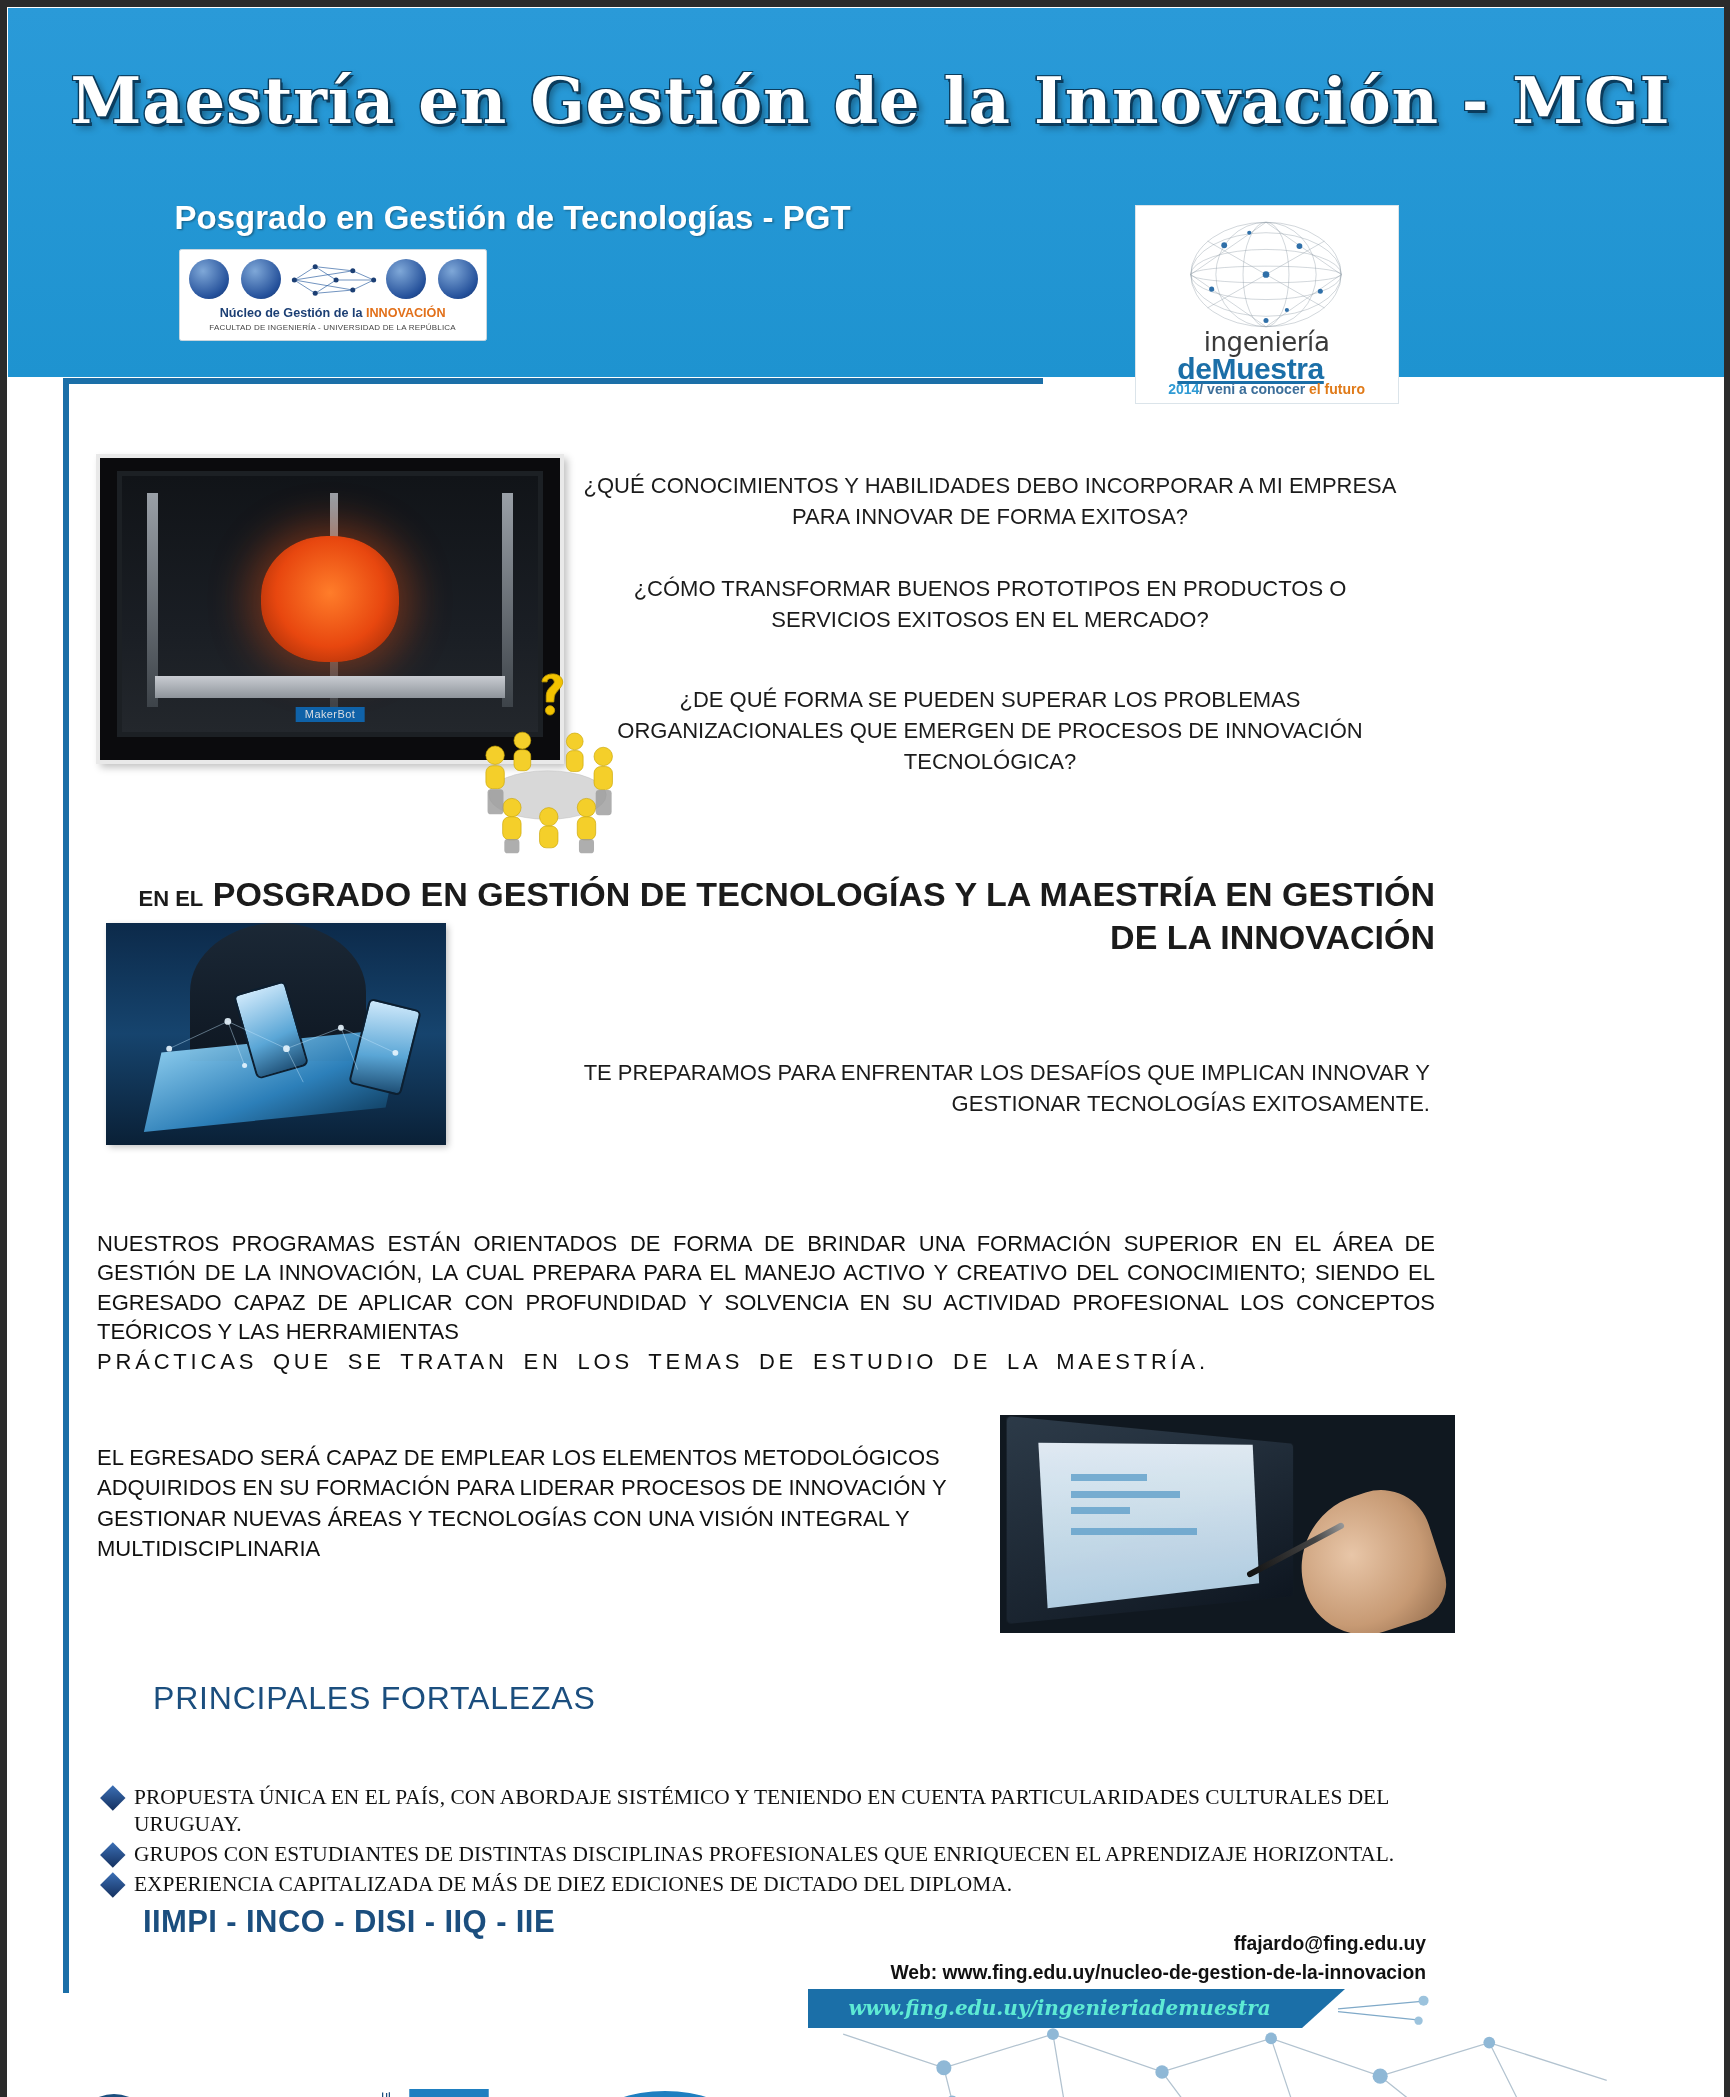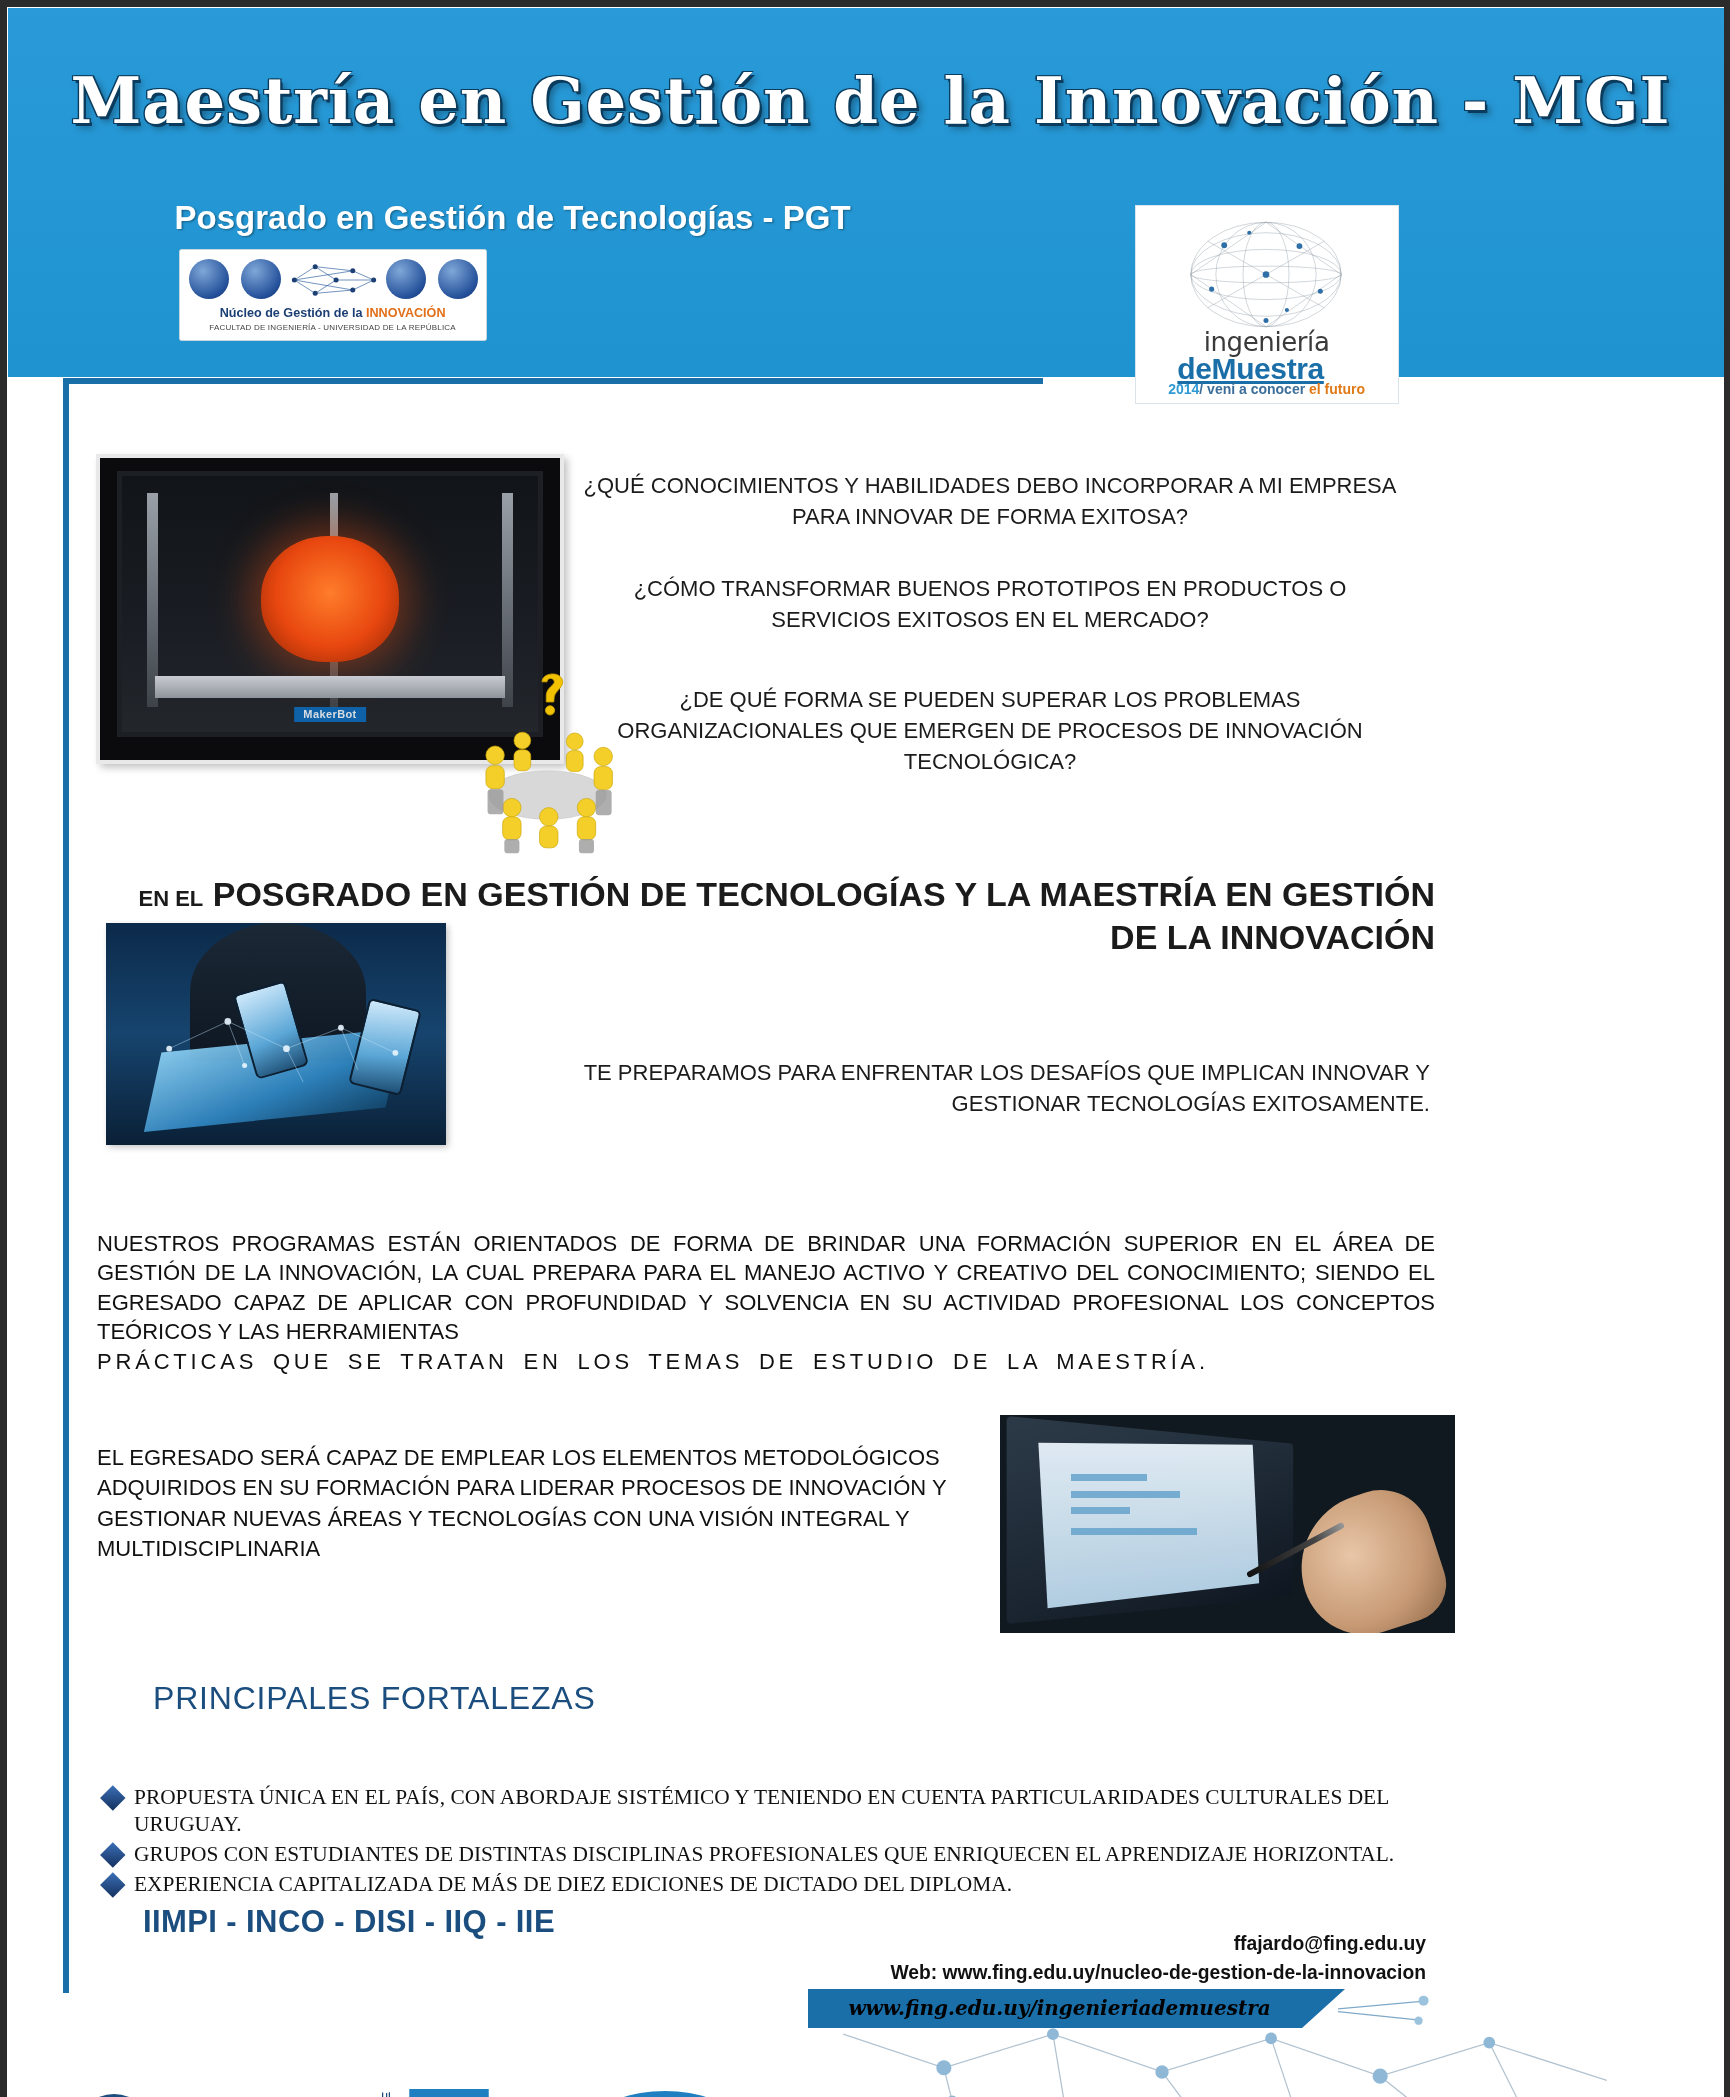--- a/index.html
+++ b/index.html
@@ -226,21 +226,20 @@
   }
   .prt-label {
     position: absolute;
     left: 50%; transform: translateX(-50%);
     bottom: 10px;
     font-size: 11px;
     color: #d9dde2;
     background: #0f62a8;
     padding: 1.7px 9.2px;
     letter-spacing: 0.4px;
-    font-weight: bold;
   }
   .img-question {
     position: absolute;
     left: 449px; top: 669px;
     width: 197px; height: 185px;
   }
   .img-hands {
     position: absolute;
     left: 106px; top: 923px;
     width: 340px; height: 222px;
@@ -437,21 +436,21 @@
   }
   .web-ribbon span {
     position: absolute;
     left: 0; top: 6.7px;
     width: 503px;
     text-align: center;
     font-family: "DejaVu Serif", serif;
     font-style: italic;
     font-weight: bold;
     font-size: 20px;
-    color: #000000;
+    color: #5eead4;
   }
   .ribbon-tail {
     position: absolute;
     left: 1338px; top: 1992px;
     width: 96px; height: 34px;
   }
   
   .footer-net {
     position: absolute;
     left: 818px; top: 2009px;

